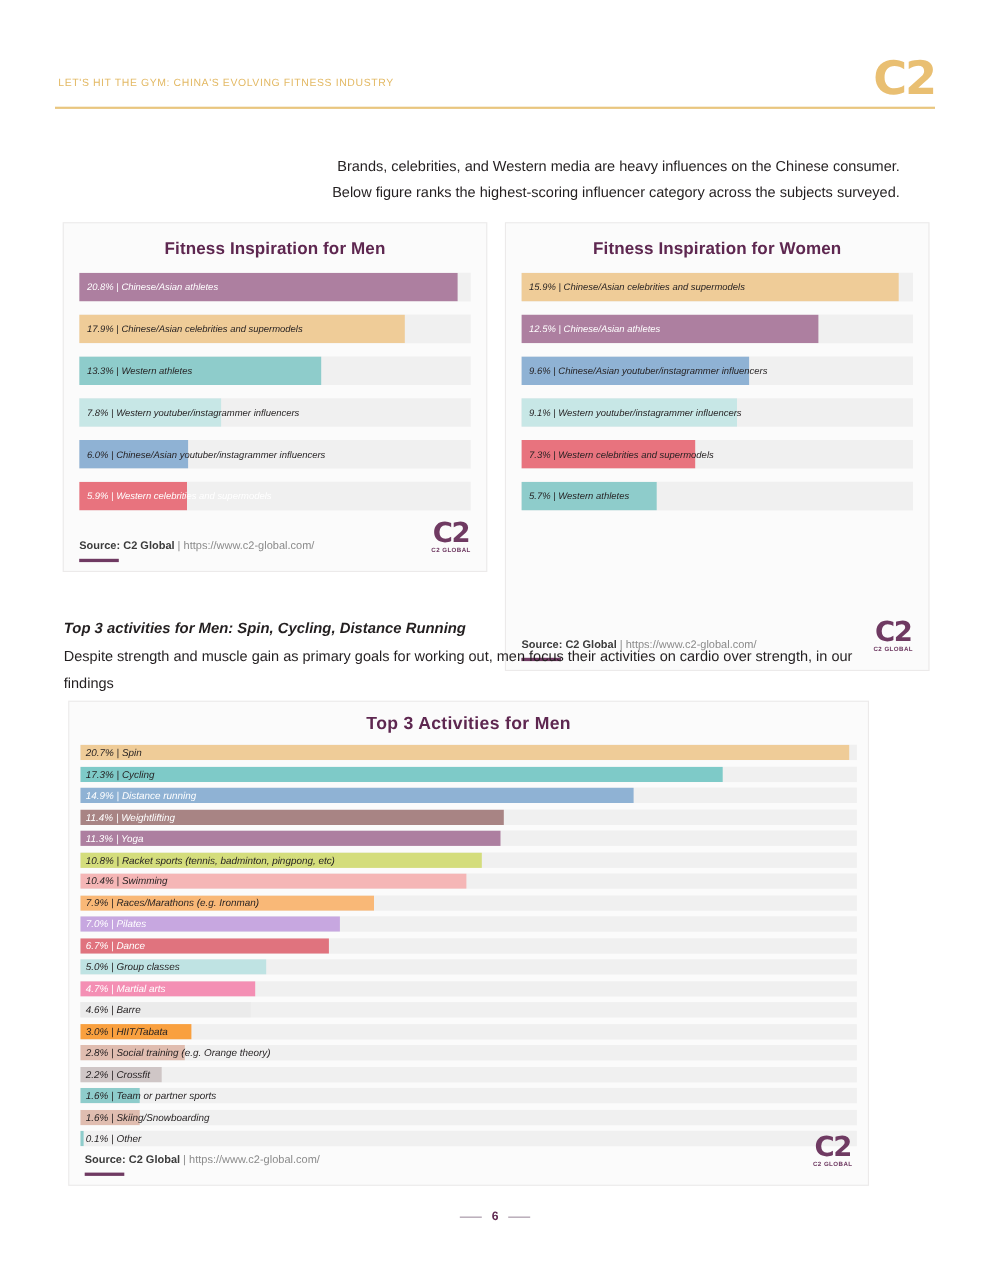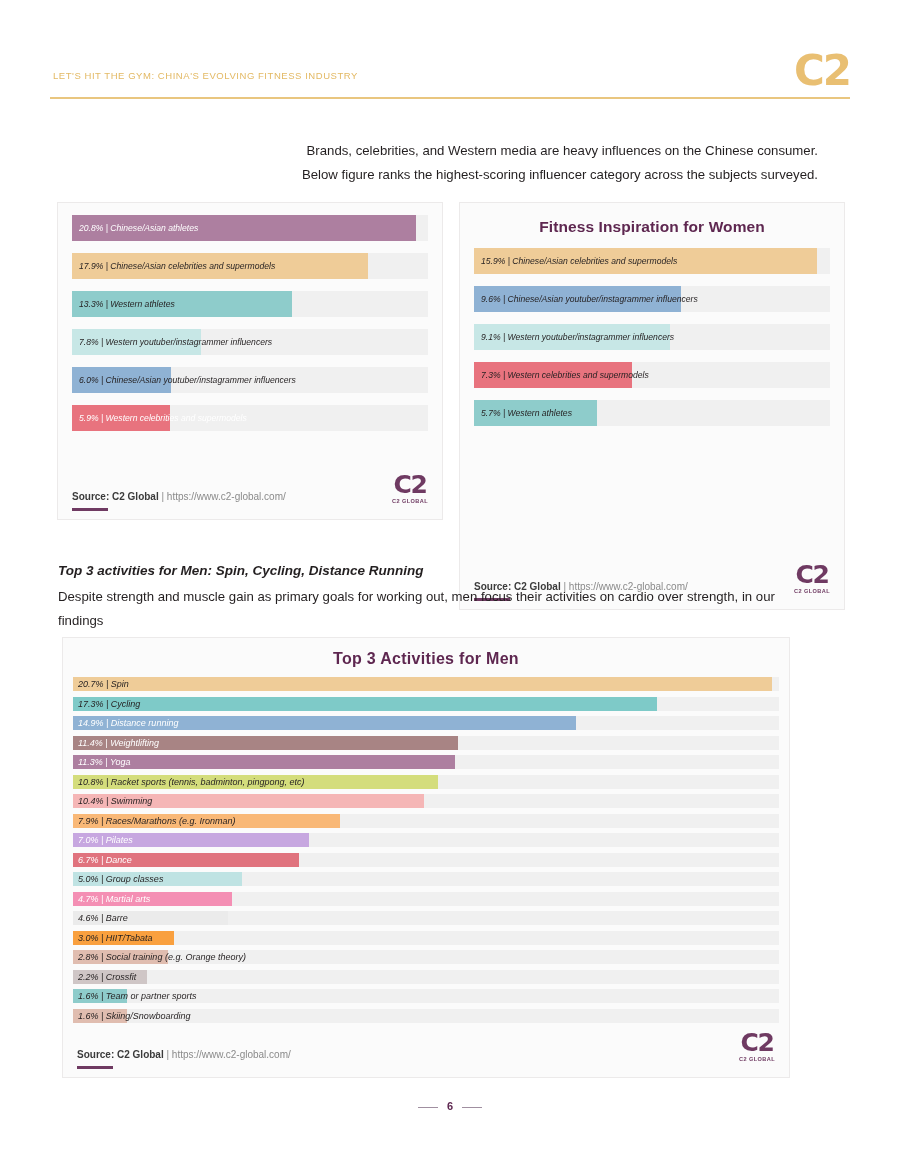--- a/index.html
+++ b/index.html
@@ -143,20 +143,21 @@
   <div class="header-logo">C2</div>
   <div class="header-rule"></div>
 </div>
 
 <div class="intro">
   <p>Brands, celebrities, and Western media are heavy influences on the Chinese consumer.</p>
   <p>Below figure ranks the highest-scoring influencer category across the subjects surveyed.</p>
 </div>
 
 <div class="panel" id="panel-men">
+  <div class="panel-title small">Fitness Inspiration for Men</div>
   <div class="bars">
       <div class="bar-row">
         <div class="bar-fill" style="width: 96.7442%; background: rgb(173, 127, 160);"></div>
         <div class="bar-label" style="color: rgb(255, 255, 255);">20.8%  |  Chinese/Asian athletes</div>
       </div>
       <div class="bar-row">
         <div class="bar-fill" style="width: 83.2558%; background: rgb(239, 204, 152);"></div>
         <div class="bar-label" style="color: rgb(35, 31, 32);">17.9%  |  Chinese/Asian celebrities and supermodels</div>
       </div>
       <div class="bar-row">
@@ -189,20 +190,24 @@
 </div>
 
 <div class="panel" id="panel-women">
   <div class="panel-title small">Fitness Inspiration for Women</div>
   <div class="bars">
       <div class="bar-row">
         <div class="bar-fill" style="width: 96.3636%; background: rgb(239, 204, 152);"></div>
         <div class="bar-label" style="color: rgb(35, 31, 32);">15.9%  |  Chinese/Asian celebrities and supermodels</div>
       </div>
       <div class="bar-row">
+        <div class="bar-fill" style="width: 75.7576%; background: rgb(173, 127, 160);"></div>
+        <div class="bar-label" style="color: rgb(255, 255, 255);">12.5%  |  Chinese/Asian athletes</div>
+      </div>
+      <div class="bar-row">
         <div class="bar-fill" style="width: 58.1818%; background: rgb(143, 178, 212);"></div>
         <div class="bar-label" style="color: rgb(35, 31, 32);">9.6%  |  Chinese/Asian youtuber/instagrammer influencers</div>
       </div>
       <div class="bar-row">
         <div class="bar-fill" style="width: 55.1515%; background: rgb(199, 231, 230);"></div>
         <div class="bar-label" style="color: rgb(35, 31, 32);">9.1%  |  Western youtuber/instagrammer influencers</div>
       </div>
       <div class="bar-row">
         <div class="bar-fill" style="width: 44.2424%; background: rgb(232, 115, 126);"></div>
         <div class="bar-label" style="color: rgb(35, 31, 32);">7.3%  |  Western celebrities and supermodels</div>
@@ -297,20 +302,24 @@
         <div class="bar-label" style="color: rgb(35, 31, 32);">2.2%  |  Crossfit</div>
       </div>
       <div class="bar-row">
         <div class="bar-fill" style="width: 7.6555%; background: rgb(142, 204, 203);"></div>
         <div class="bar-label" style="color: rgb(35, 31, 32);">1.6%  |  Team or partner sports</div>
       </div>
       <div class="bar-row">
         <div class="bar-fill" style="width: 7.6555%; background: rgb(224, 189, 176);"></div>
         <div class="bar-label" style="color: rgb(35, 31, 32); text-align: center;">1.6%  |  Skiing/Snowboarding</div>
       </div>
+      <div class="bar-row">
+        <div class="bar-fill" style="width: 0.478469%; background: rgb(142, 204, 203);"></div>
+        <div class="bar-label" style="color: rgb(35, 31, 32);">0.1%  |  Other</div>
+      </div>
     </div>
   <div class="panel-footer">
     <div class="source-text">
       <b>Source: C2 Global</b><span> | </span><span>https://www.c2-global.com/</span>
     </div>
     <div class="source-underline"></div>
     <div class="panel-logo">
       <span class="mark">C2</span>
       <span class="sub">C2 GLOBAL</span>
     </div>

